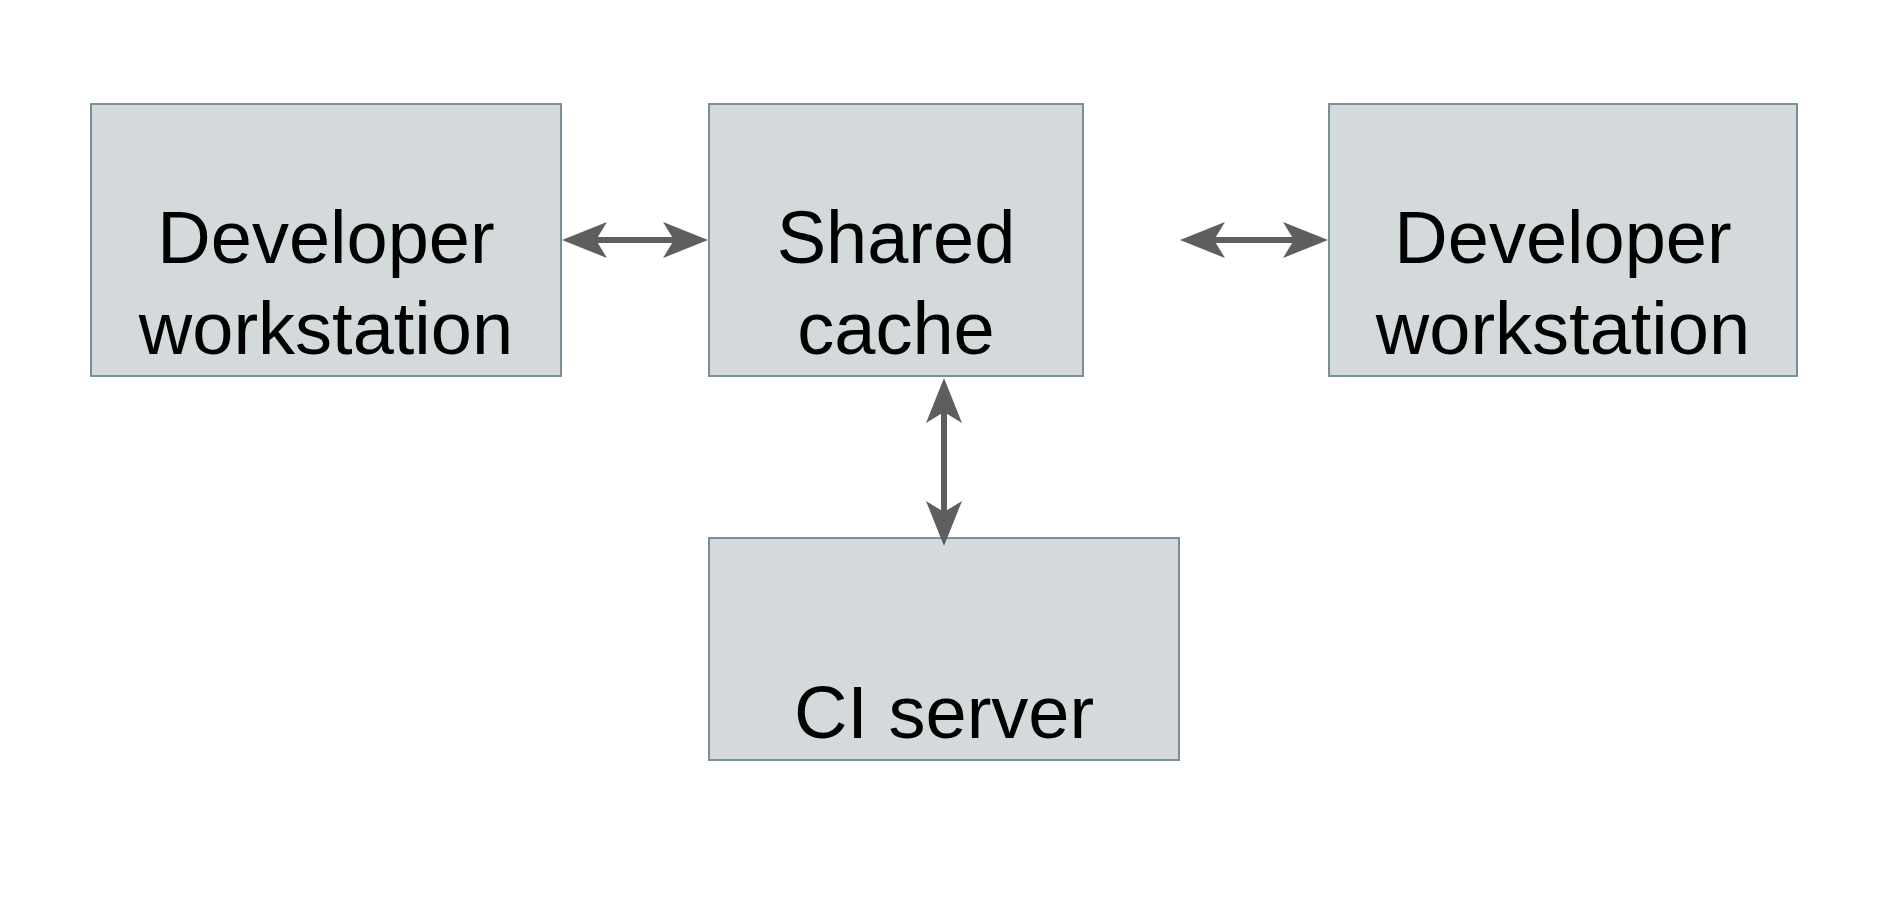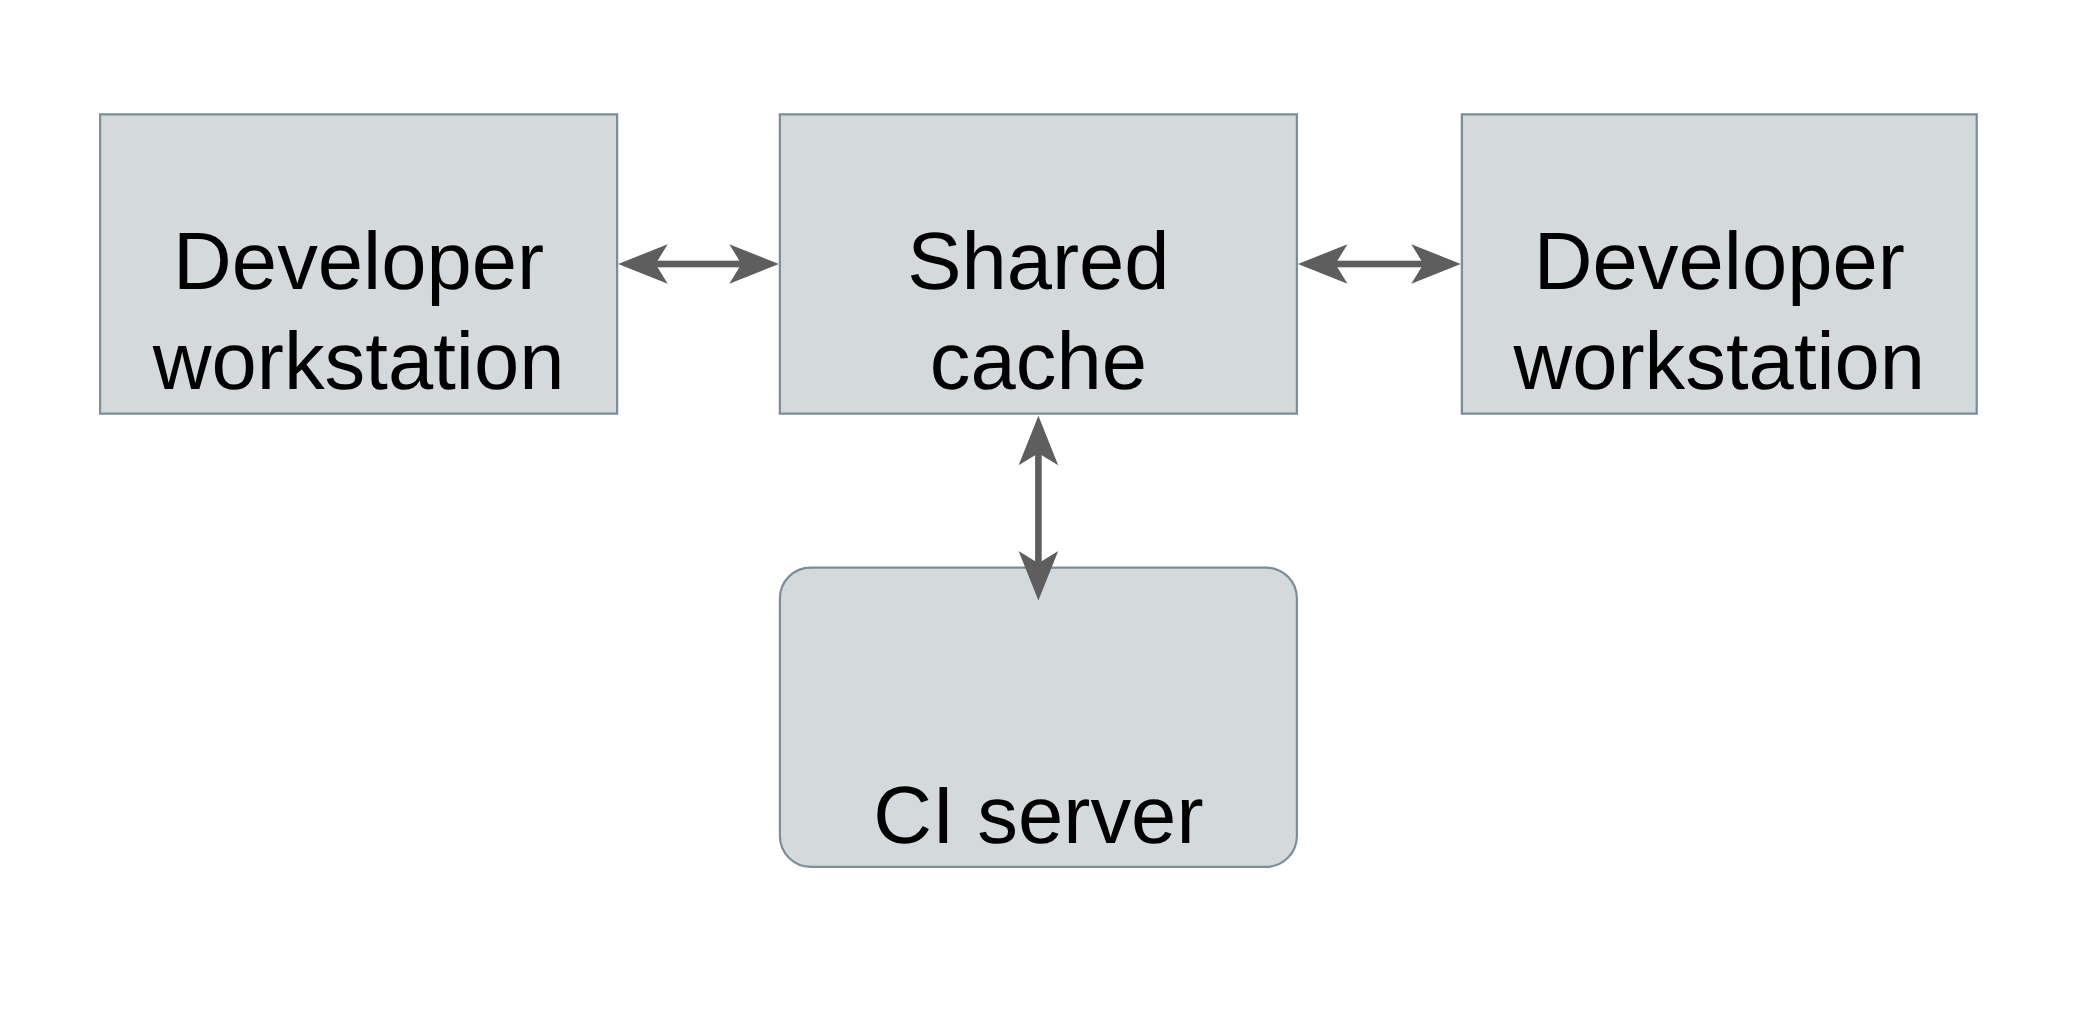--- a/index.html
+++ b/index.html
@@ -26,23 +26,23 @@
     text-align: center;
     padding: 0 24px;
   }
   .node-label {
     font-size: 74px;
     line-height: 1.24;
     color: var(--text, #000000);
     letter-spacing: 0px;
   }
   #node-dev-left   { left: 90px;   top: 103px; width: 472px; height: 274px; }
-  #node-shared     { left: 708px;  top: 103px; width: 472px; height: 274px; }
+  #node-shared     { left: 708px;  top: 103px; width: 376px; height: 274px; }
   #node-dev-right  { left: 1328px; top: 103px; width: 470px; height: 274px; }
-  #node-ci         { left: 708px;  top: 515px; width: 472px; height: 274px; border-radius: 29px; }
+  #node-ci         { left: 708px;  top: 537px; width: 472px; height: 224px; }
 
   .arrow {
     position: absolute;
     display: block;
   }
   .arrow-shape {
     fill: var(--arrow, #5e5e5e);
     stroke: none;
   }
   #arrow-left-shared  { left: 562px;  top: 216px; width: 146px; height: 48px; }

